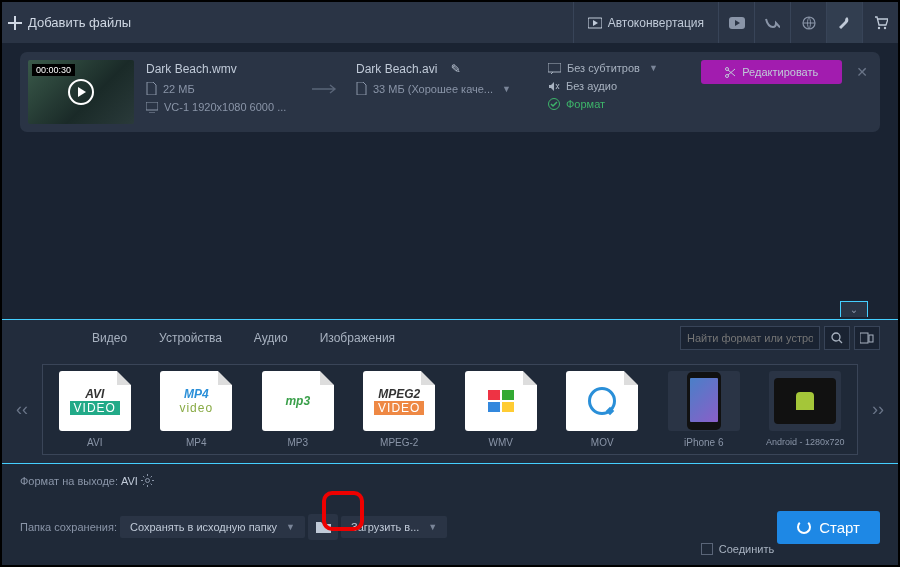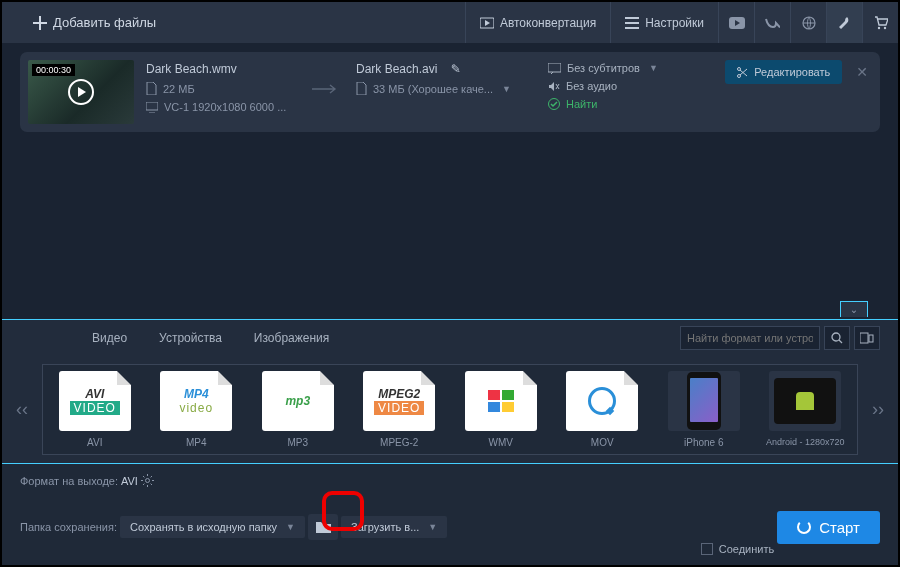--- a/index.html
+++ b/index.html
@@ -1,42 +1,42 @@
 <!DOCTYPE html>
 <html><head>
 <meta charset="utf-8">
 <style>
 * { margin: 0; padding: 0; box-sizing: border-box; font-family: -apple-system, "Segoe UI", Arial, sans-serif; }
 body { background: #1a2332; width: 900px; height: 567px; overflow: hidden; color: #a8b2c0; font-size: 12px; position: relative; }
 .app { width: 100%; height: 100%; display: flex; flex-direction: column; border: 2px solid #000; }
 
 
 .header { height: 42px; background: #2a3445; display: flex; align-items: center; border-bottom: 1px solid #1a2332; }
-.add-files { display: flex; align-items: center; gap: 6px; padding: 0 31px; color: #d0d8e4; cursor: pointer; font-size: 13px; }
+.add-files { display: flex; align-items: center; gap: 6px; padding: 0 6px; color: #d0d8e4; cursor: pointer; font-size: 13px; }
 .header-spacer { flex: 1; }
 .header-btn { display: flex; align-items: center; gap: 6px; padding: 0 14px; height: 100%; color: #c0cad8; cursor: pointer; border-left: 1px solid #384458; }
 .header-icon { width: 36px; height: 100%; display: flex; align-items: center; justify-content: center; color: #8a95a8; cursor: pointer; border-left: 1px solid #384458; }
 .header-icon.wrench { background: #323e50; }
 
 
 .file-area { flex: 0 0 auto; padding: 8px 18px; }
 .file-row { display: flex; gap: 12px; align-items: flex-start; background: #2a3445; padding: 8px; border-radius: 7px; }
 .thumb { width: 106px; height: 64px; background: linear-gradient(135deg, #3a5a4a 0%, #1a2a28 60%, #2a3a3a 100%); position: relative; border-radius: 2px; }
 .thumb-time { position: absolute; top: 4px; left: 4px; background: #000; color: #fff; font-size: 9px; padding: 1px 4px; }
 .thumb-play { position: absolute; top: 50%; left: 50%; transform: translate(-50%, -50%); width: 26px; height: 26px; border: 2px solid #fff; border-radius: 50%; display: flex; align-items: center; justify-content: center; }
 .thumb-play::after { content: ""; border-left: 8px solid #fff; border-top: 5px solid transparent; border-bottom: 5px solid transparent; margin-left: 2px; }
 .file-col { display: flex; flex-direction: column; gap: 6px; min-width: 150px; padding-top: 2px; }
 .file-title { color: #c0cad8; }
 .file-meta { display: flex; align-items: center; gap: 6px; color: #8a95a8; font-size: 11px; }
 .arrow-col { display: flex; align-items: center; padding: 24px 4px 0; color: #5a6578; }
 .out-col { min-width: 180px; }
 .opt-col { min-width: 140px; }
 .opt-row { display: flex; align-items: center; gap: 6px; font-size: 11px; color: #a8b2c0; }
 .edit-rem-col { margin-left: auto; display: flex; align-items: flex-start; gap: 10px; }
-.edit-btn { display: flex; align-items: center; gap: 6px; background: #0c4a6e; padding: 6px 12px; border-radius: 3px; color: #c0cad8; font-size: 11px; cursor: pointer; }
+.edit-btn { display: flex; align-items: center; gap: 6px; background: #a21caf; padding: 6px 24px; border-radius: 3px; color: #c0cad8; font-size: 11px; cursor: pointer; }
 .close-x { color: #6a7588; cursor: pointer; font-size: 14px; padding: 4px; }
 .ready { color: #3db56a; }
 .caret { font-size: 9px; margin-left: 3px; color: #7a8598; }
 
 .spacer-mid { flex: 1; }
 
 
 .collapse-bar { height: 18px; display: flex; justify-content: flex-end; padding-right: 30px; }
 .collapse-chev { width: 28px; height: 16px; background: #2a3445; display: flex; align-items: center; justify-content: center; color: #8a95a8; border: 1px solid #45cfff; border-bottom: none; cursor: pointer; font-size: 10px; }
 
@@ -97,26 +97,20 @@
       <span>Добавить файлы</span>
     </div>
     <div class="header-spacer"></div>
     <div class="header-btn">
       <svg width="14" height="12" viewBox="0 0 14 12">
           <rect x="0" y="1" width="14" height="10" rx="1" fill="none" stroke="#c0cad8" stroke-width="1.2"></rect>
           <path d="M5 3l5 3-5 3z" fill="#c0cad8"></path>
         </svg>
       <span>Автоконвертация</span>
     </div>
-    <div class="header-btn">
-      <svg width="14" height="12" viewBox="0 0 14 12">
-          <path d="M0 1h14M0 6h14M0 11h14" stroke="#c0cad8" stroke-width="2"></path>
-        </svg>
-      <span>Настройки</span>
-    </div>
     <div class="header-icon">
         <svg width="16" height="12" viewBox="0 0 16 12">
           <rect width="16" height="12" rx="3" fill="#8a95a8"></rect>
           <path d="M6 3l5 3-5 3z" fill="#2a3445"></path>
         </svg>
       </div>
     <div class="header-icon">
         <svg width="16" height="10" viewBox="0 0 16 10">
           <path d="M1 1c1 4 3 8 7 8 2 0 3-2 3-4 2 2 3 4 4 4" stroke="#8a95a8" stroke-width="2" fill="none"></path>
         </svg>
@@ -192,21 +186,21 @@
               <path d="M1 4h2l3-3v9l-3-3H1z" fill="#a8b2c0"></path>
               <path d="M8 3l3 5M8 8l3-5" stroke="#a8b2c0"></path>
             </svg>
             <span>Без аудио</span>
           </div>
         <div class="opt-row">
             <svg width="12" height="12" viewBox="0 0 12 12">
               <circle cx="6" cy="6" r="5.5" fill="none" stroke="#3db56a"></circle>
               <path d="M3 6l2 2 4-4" stroke="#3db56a" fill="none" stroke-width="1.5"></path>
             </svg>
-            <span class="ready">Найти</span>
+            <span class="ready">Формат</span>
           </div>
       </div>
       <div class="edit-rem-col">
         <div class="edit-btn">
           <svg width="11" height="11" viewBox="0 0 11 11">
               <circle cx="2" cy="2" r="1.5" fill="none" stroke="#c0cad8"></circle>
               <circle cx="2" cy="9" r="1.5" fill="none" stroke="#c0cad8"></circle>
               <path d="M3 3l7 6M3 8l7-6" stroke="#c0cad8"></path>
             </svg>
           <span>Редактировать</span>
@@ -220,20 +214,21 @@
 
   <div class="collapse-bar">
     <div class="collapse-chev">⌄</div>
   </div>
 
   <div class="format-panel">
     <div class="tabs">
       <div style="width:56px"></div>
       <div class="tab">Видео</div>
       <div class="tab">Устройства</div>
+      <div class="tab">Аудио</div>
       <div class="tab">Изображения</div>
       <div class="tabs-spacer"></div>
       <input class="search-box" placeholder="Найти формат или устрой..." style="">
       <div class="search-ico">
           <svg width="12" height="12" viewBox="0 0 12 12">
             <circle cx="5" cy="5" r="4" fill="none" stroke="#a8b2c0" stroke-width="1.3"></circle>
             <path d="M8 8l3 3" stroke="#a8b2c0" stroke-width="1.3"></path>
           </svg>
         </div>
       <div class="compare-ico">

